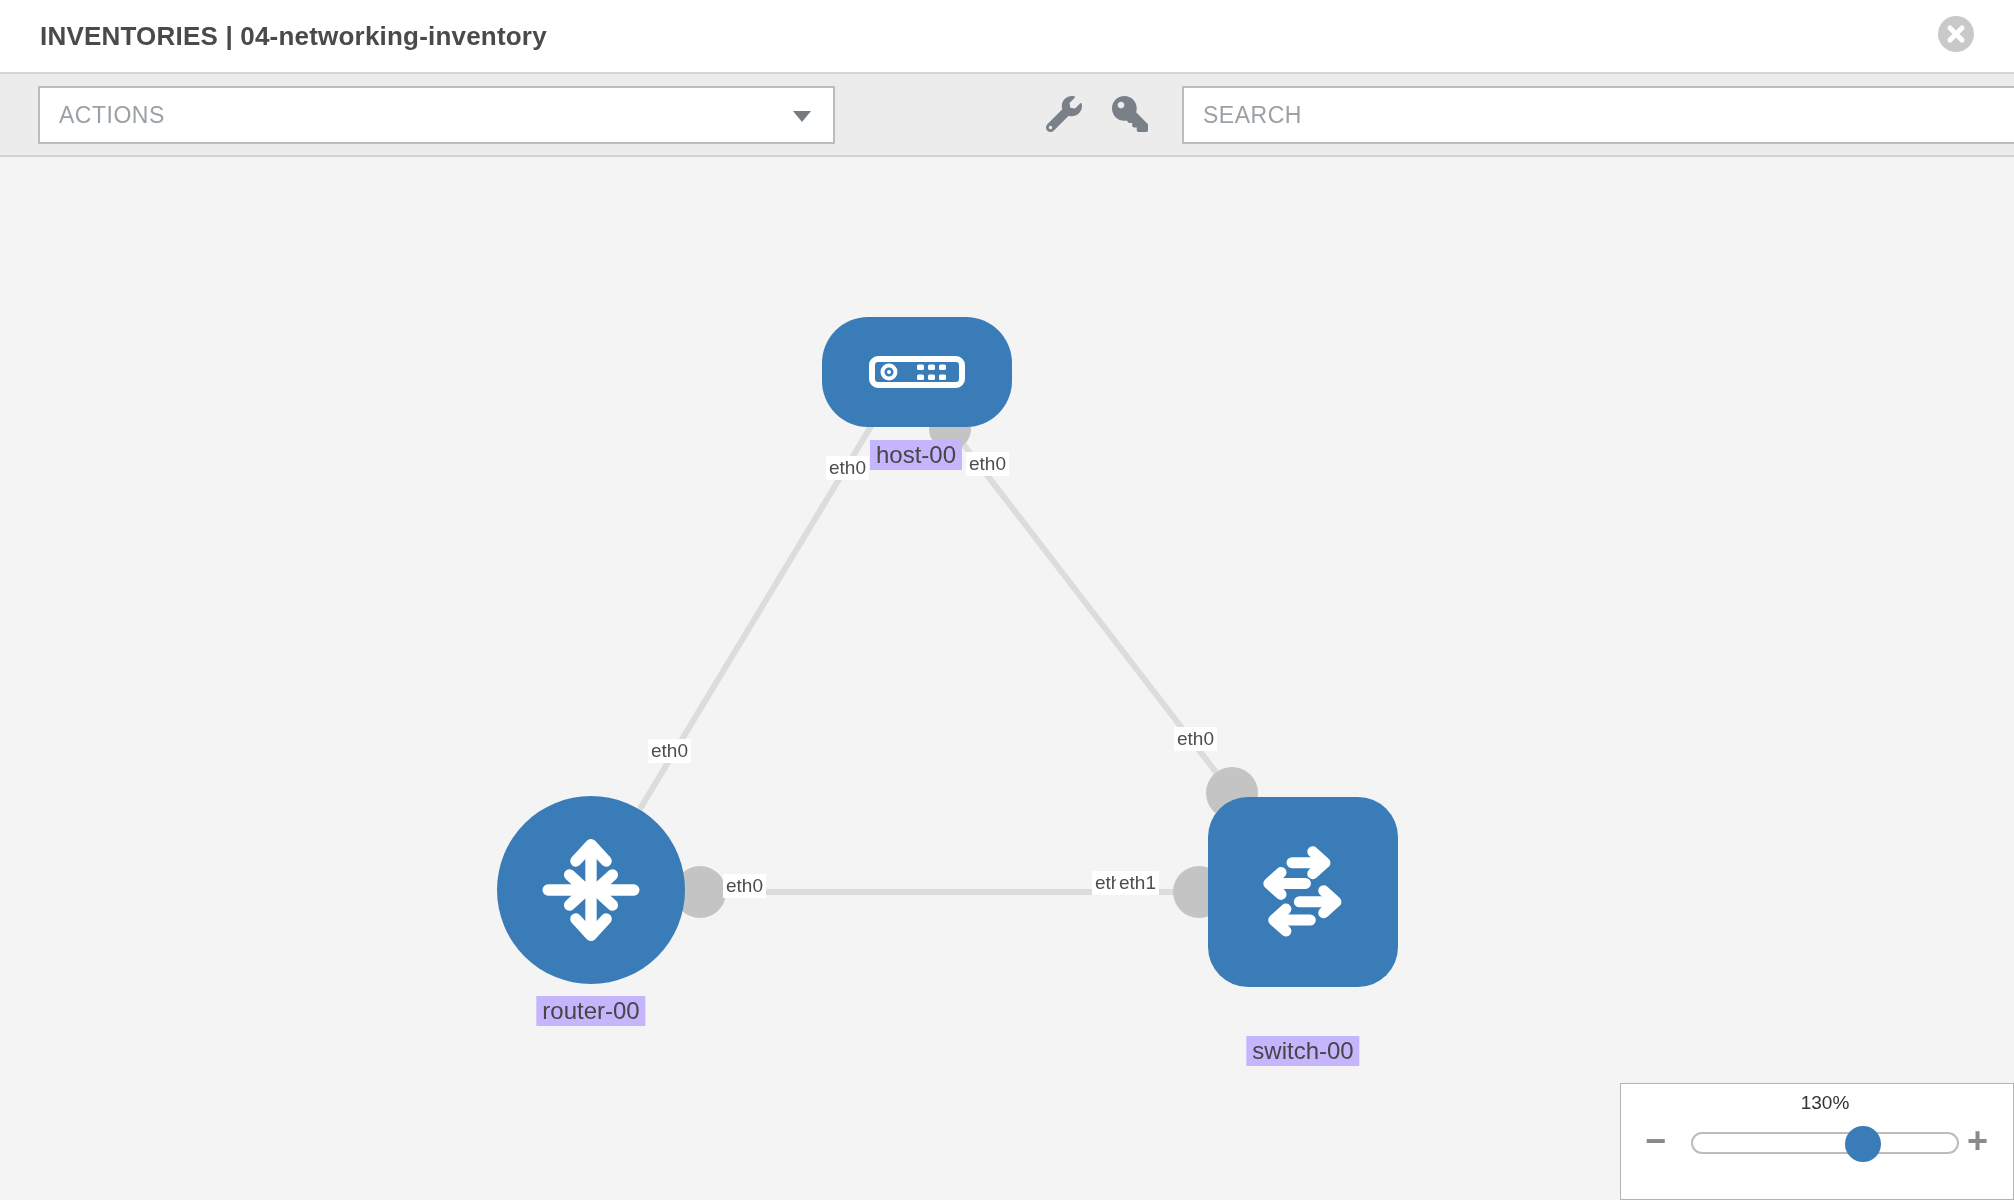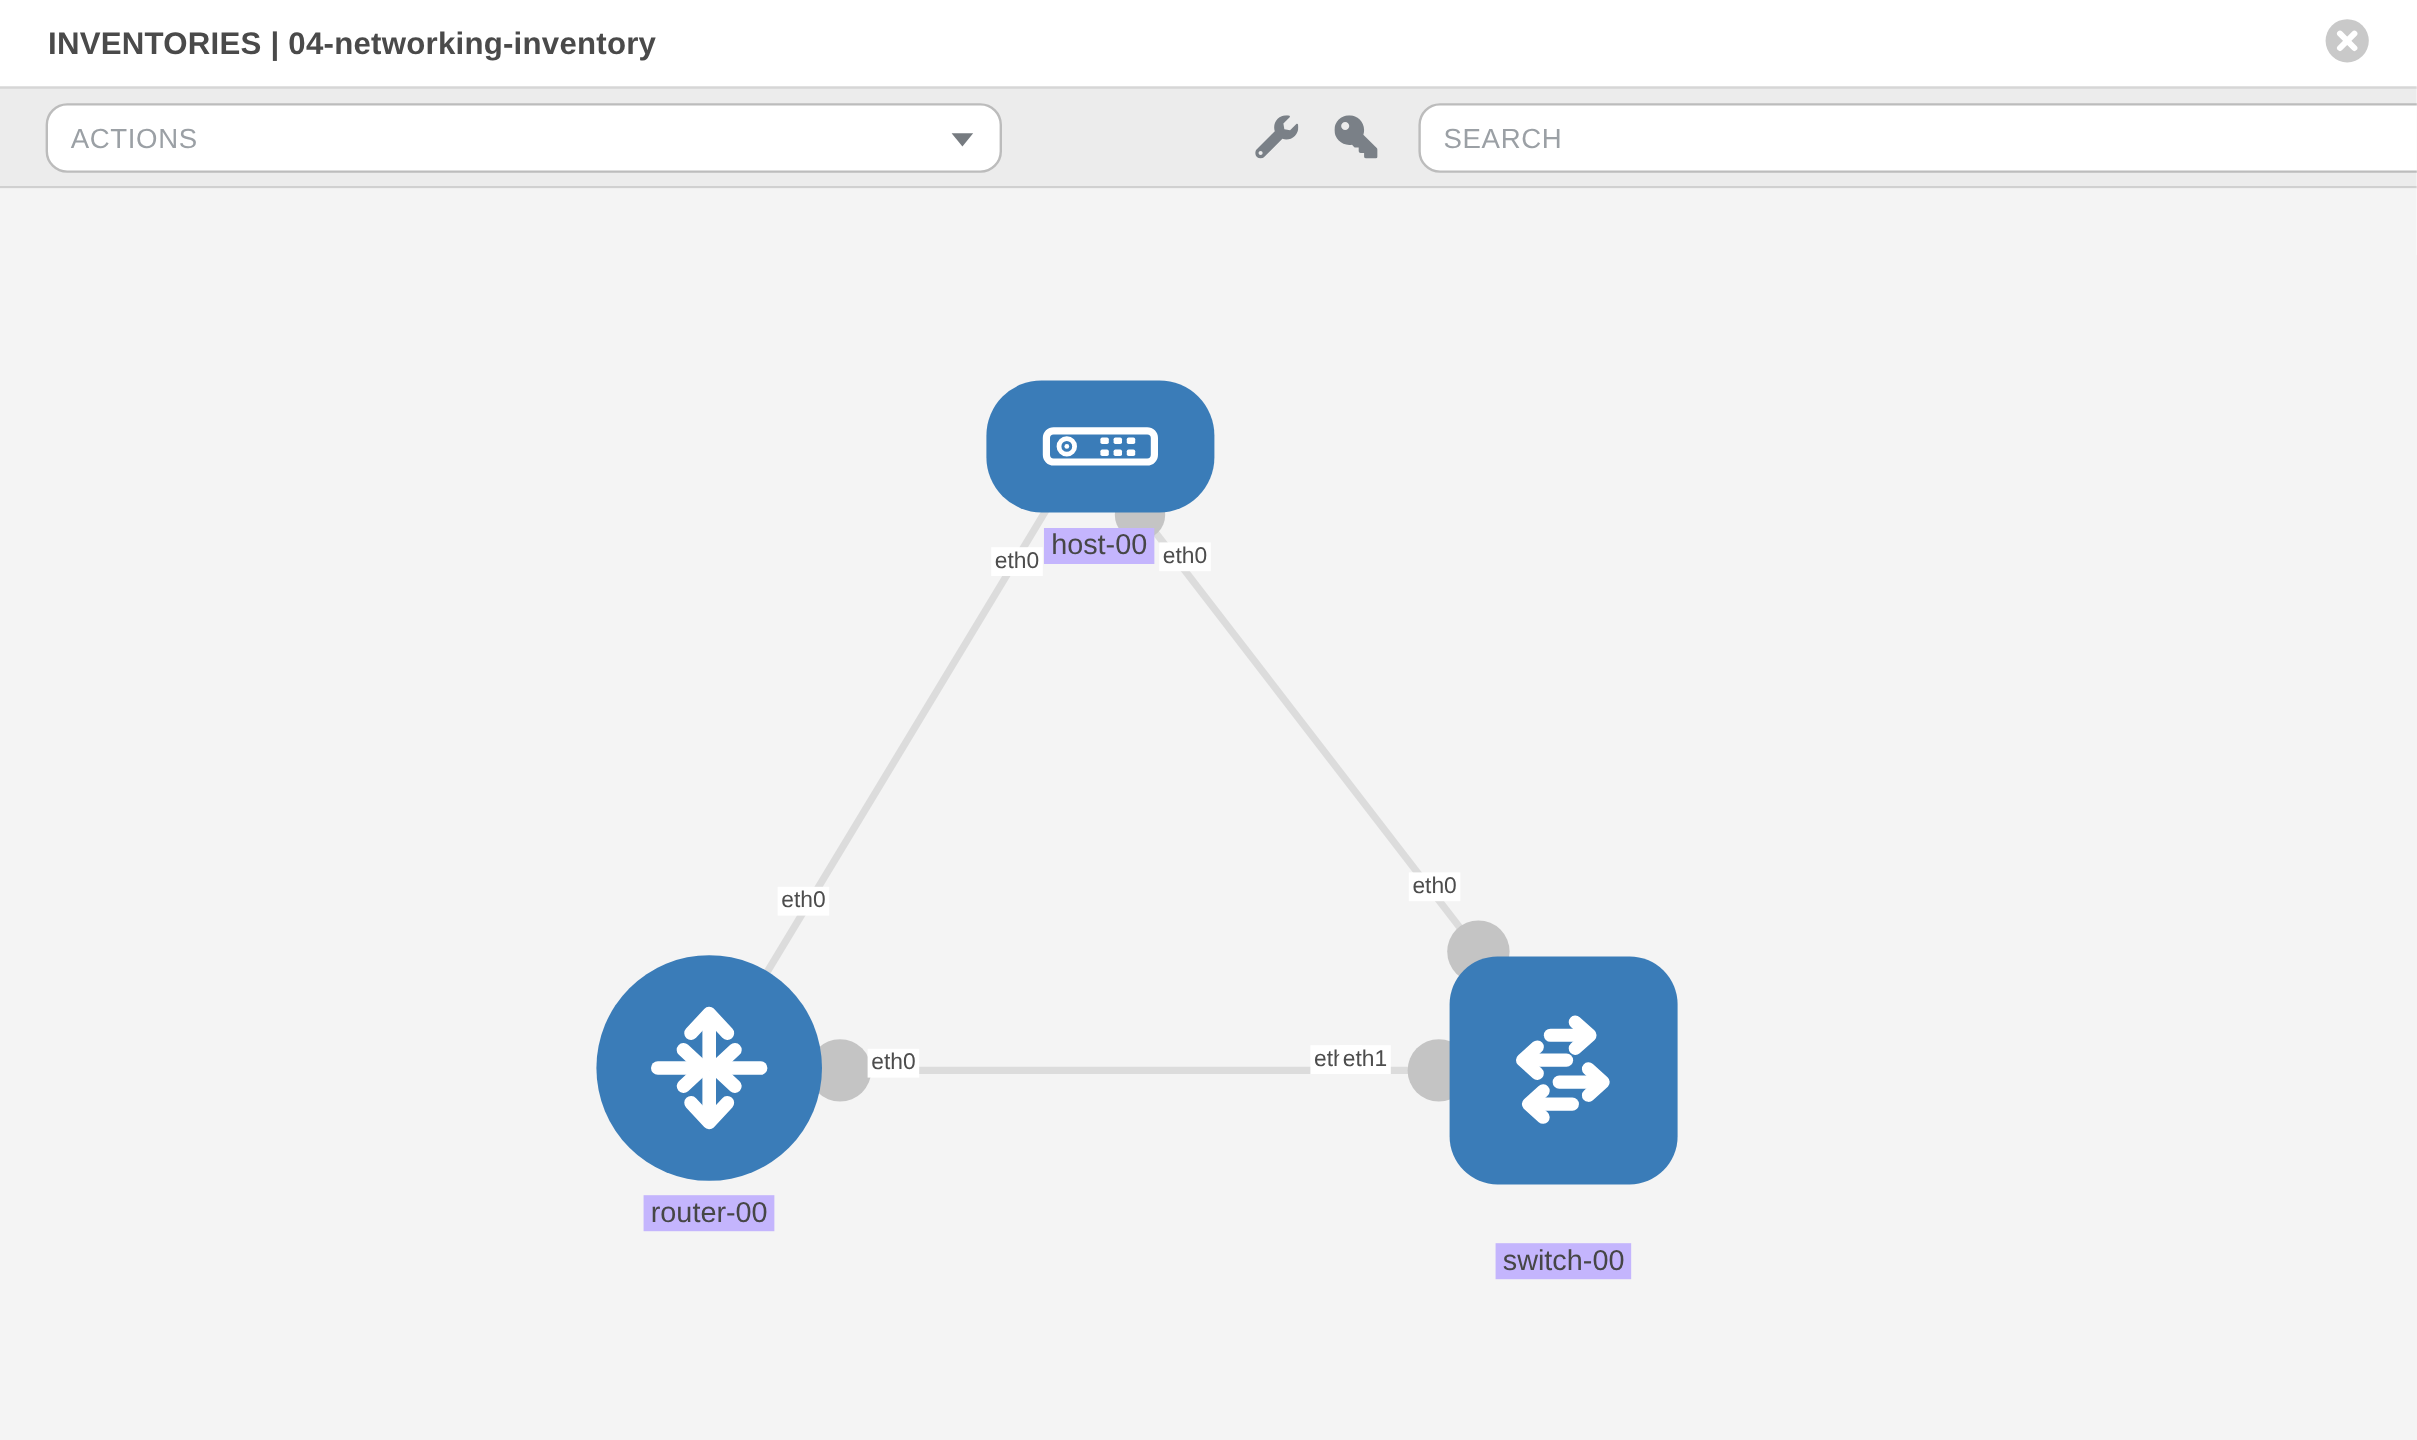--- a/index.html
+++ b/index.html
@@ -17,21 +17,21 @@
     font-size:26px; font-weight:bold; color:#4a4a4a; letter-spacing:.2px; white-space:nowrap;}
   .close-btn{position:absolute; left:1938px; top:16px; width:36px; height:36px;
     border-radius:50%; background:#c9c9c9; cursor:pointer;}
   .close-btn svg{position:absolute; left:0; top:0;}
 
   
   .toolbar{position:absolute; left:0; top:72px; width:2014px; height:85px;
     background:var(--toolbar-bg,#ececec);
     border-top:2px solid #d6d6d6; border-bottom:2px solid #d0d0d0;}
   .select-box{position:absolute; top:12px; height:58px; background:#fff;
-    border:2px solid #bcbcbc; border-radius:18px;}
+    border:2px solid #bcbcbc; border-radius:1px;}
   .select-box .sel-text{position:absolute; left:19px; top:0; line-height:54px;
     font-size:23px; color:#9ba0a5; letter-spacing:.5px; white-space:nowrap;}
   .caret{position:absolute; right:22px; top:23px; width:0; height:0;
     border-left:9px solid transparent; border-right:9px solid transparent;
     border-top:11px solid #767b80;}
   .actions-box{left:38px; width:797px;}
   .search-box{left:1182px; width:932px;}
   .tool-icon{position:absolute; top:22px; width:40px; height:40px; cursor:pointer;}
   .tool-icon.wrench{left:1046px;}
   .tool-icon.key{left:1112px;}
@@ -181,15 +181,22 @@
     <div class="node-label" style="left:1303px; top:843px;margin-top:36px;">switch-00</div>
 
     <div class="if-label" style="left:826px; top:299px;">eth0</div>
     <div class="if-label" style="left:966px; top:295px;">eth0</div>
     <div class="if-label" style="left:648px; top:582px;">eth0</div>
     <div class="if-label" style="left:1174px; top:570px;">eth0</div>
     <div class="if-label" style="left:723px; top:717px;">eth0</div>
     <div class="if-label rear" style="left:1092px; top:714px;">eth0</div>
     <div class="if-label front" style="left:1116px; top:714px;">eth1</div>
 
+    <div class="zoom-panel">
+      <div class="zoom-value">130%</div>
+      <div class="zoom-minus">−</div>
+      <div class="zoom-track"></div>
+      <div class="zoom-knob"></div>
+      <div class="zoom-plus">+</div>
+    </div>
 
   </div>
 </div>
 
 </body></html>

